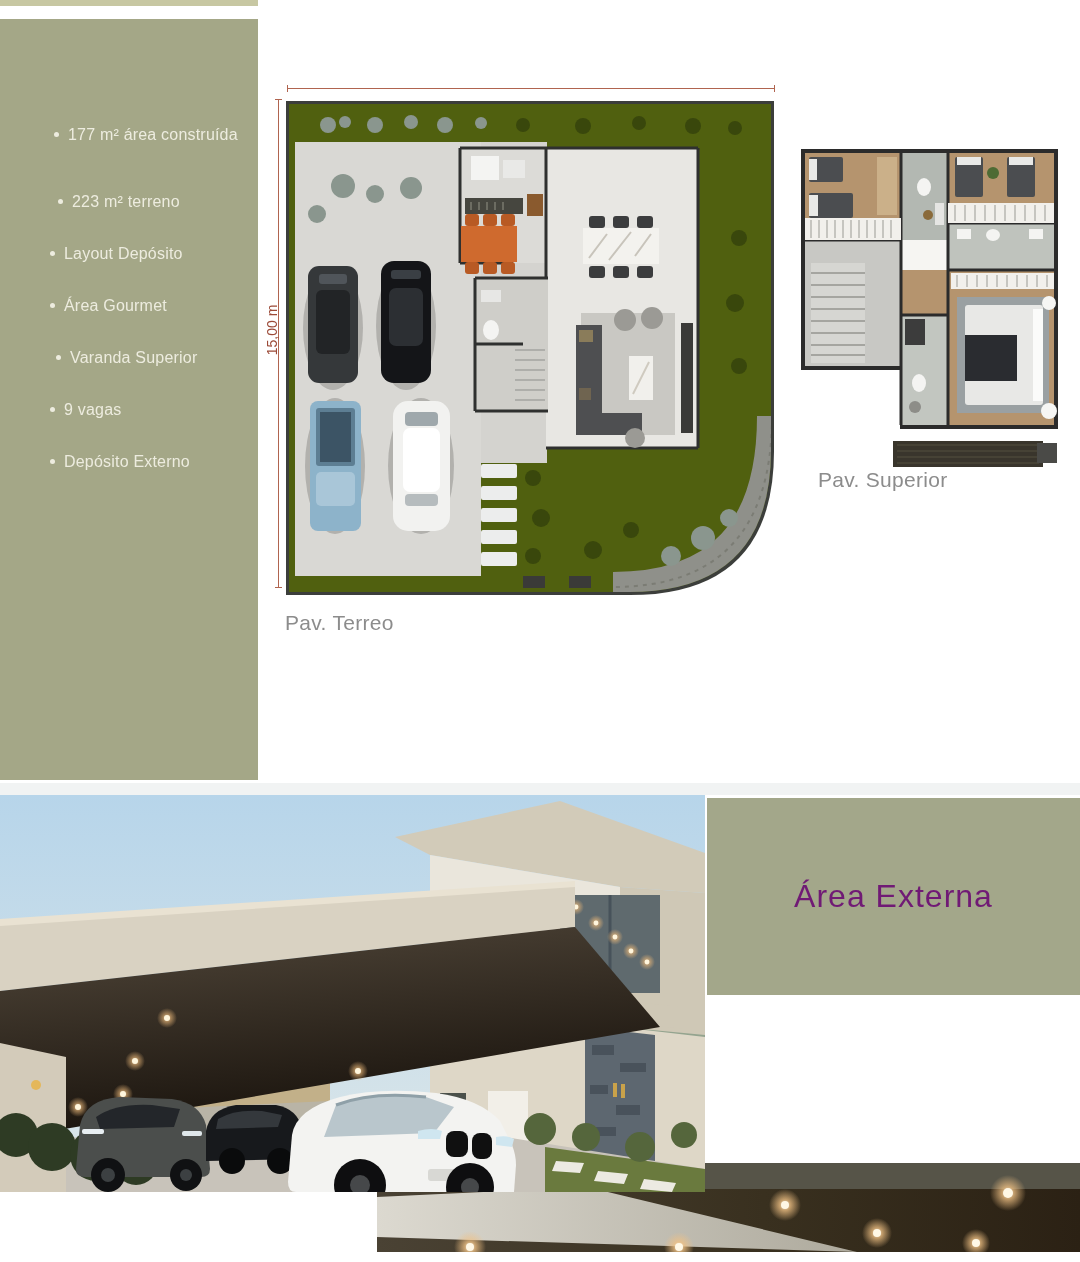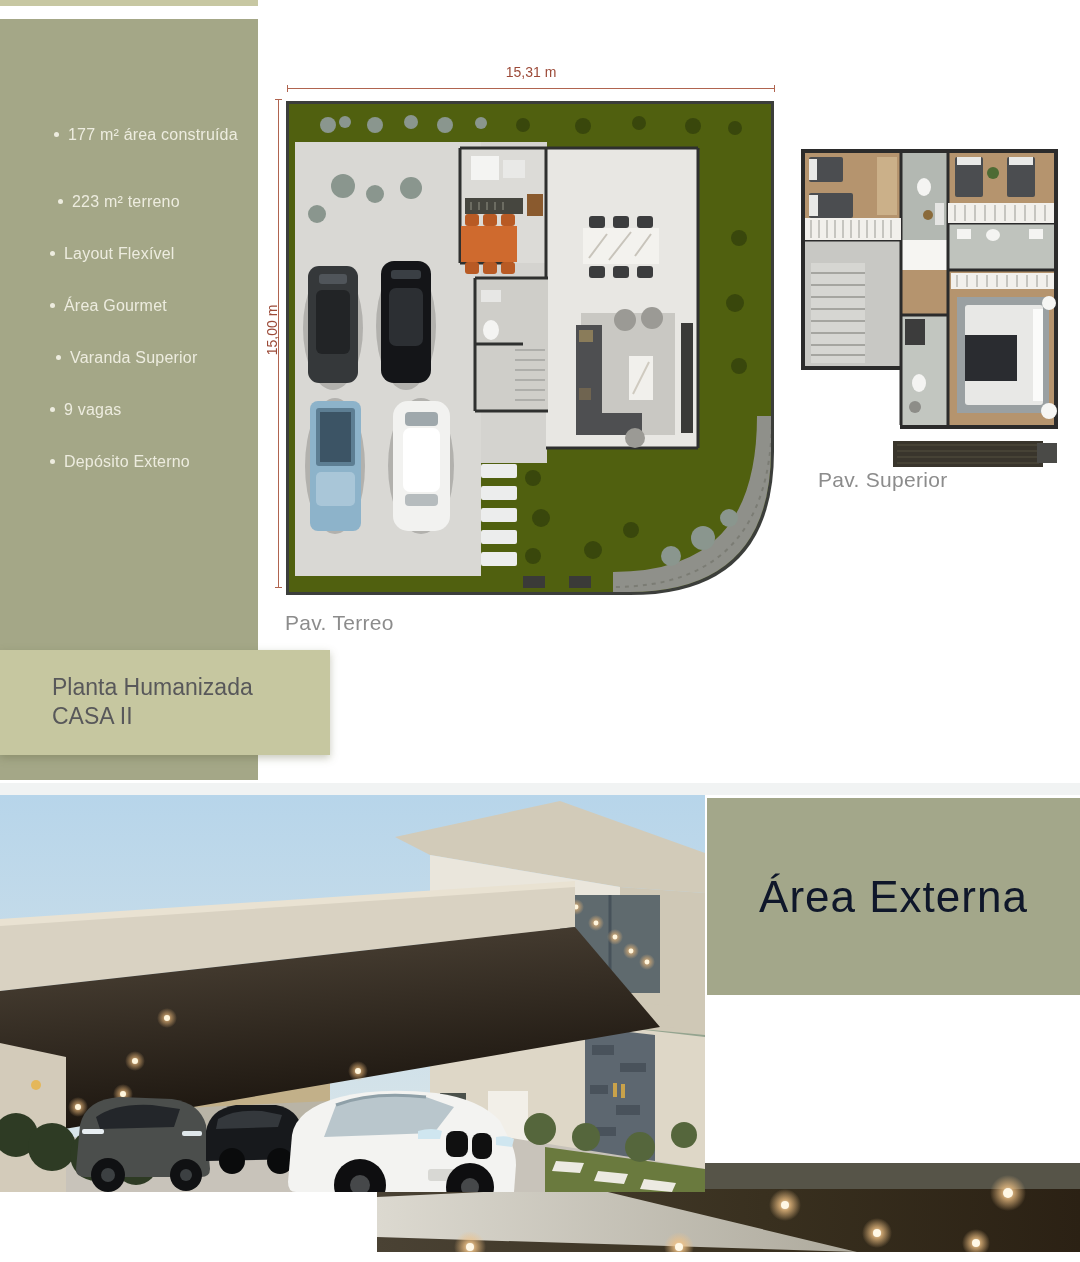--- a/index.html
+++ b/index.html
@@ -38,63 +38,62 @@
   .title-box{position:absolute;left:0;top:650px;width:330px;height:105px;background:#c6c7a0;
              box-shadow:0 3px 8px rgba(96,100,64,.35);}
   .title-box .tb-inner{padding:23px 0 0 52px;color:#58585a;font-size:23px;line-height:29px;}
   
   .divider{position:absolute;left:0;top:783px;width:1080px;height:12px;background:#f1f3f3;}
   
   .ceiling-photo{position:absolute;left:377px;top:1163px;width:703px;height:89px;z-index:1;}
   .main-photo{position:absolute;left:0;top:795px;width:705px;height:397px;z-index:2;}
   .ext-panel{position:absolute;left:707px;top:798px;width:373px;height:197px;background:#a3a78a;
              display:flex;align-items:center;justify-content:center;z-index:2;}
-  .ext-title{color:#0f172a;font-size:44px;font-weight:400;letter-spacing:1px;}
+  .ext-title{color:#701a75;font-size:32px;font-weight:400;letter-spacing:1px;}
   svg{display:block;}
 </style>
 </head>
 <body>
 
 <div id="page">
 
   <div class="top-accent"></div>
   <div class="sidebar">
     <ul class="features">
       <li>
           <span class="dot"></span>
           <span>177 m² área construída</span>
         </li>
       <li>
           <span class="dot"></span>
           <span>223 m² terreno</span>
         </li>
       <li>
           <span class="dot"></span>
-          <span>Layout Flexível</span>
+          <span>Layout Depósito</span>
         </li>
       <li>
           <span class="dot"></span>
           <span>Área Gourmet</span>
         </li>
       <li>
           <span class="dot"></span>
           <span>Varanda Superior</span>
         </li>
       <li>
           <span class="dot"></span>
           <span>9 vagas</span>
         </li>
       <li>
           <span class="dot"></span>
           <span>Depósito Externo</span>
         </li>
     </ul>
   </div>
 
-  <div class="dim-h-label">15,31 m</div>
   <div class="dim-h">
     <div class="tick t-left"></div>
       <div class="tick t-right"></div>
   </div>
   <div class="dim-v">
     <div class="tick t-top"></div>
       <div class="tick t-bot"></div>
   </div>
   <div class="dim-v-label">15,00 m</div>
 
@@ -324,26 +323,20 @@
 
       <rect x="96" y="296" width="150" height="26" fill="#39352c"></rect>
       <g stroke="#55503f" stroke-width="1">
           <path d="M100,300 h142 M100,306 h142 M100,312 h142 M100,318 h142"></path>
         </g>
       <rect x="240" y="298" width="20" height="20" fill="#4a4a47"></rect>
     </svg>
   </div>
   <div class="caption cap-superior">Pav. Superior</div>
 
-  <div class="title-box">
-    <div class="tb-inner">
-      <div>Planta Humanizada</div>
-      <div>CASA II</div>
-    </div>
-  </div>
 
   <div class="divider"></div>
 
   <div class="ceiling-photo">
     <svg viewBox="0 0 703 89" width="703" height="89">
       <defs>
         <linearGradient id="ceilG" x1="0" y1="0" x2="1" y2="0">
           <stop offset="0" stop-color="#4a4234"></stop>
             <stop offset="0.55" stop-color="#39301f"></stop>
             <stop offset="1" stop-color="#2b2114"></stop>

